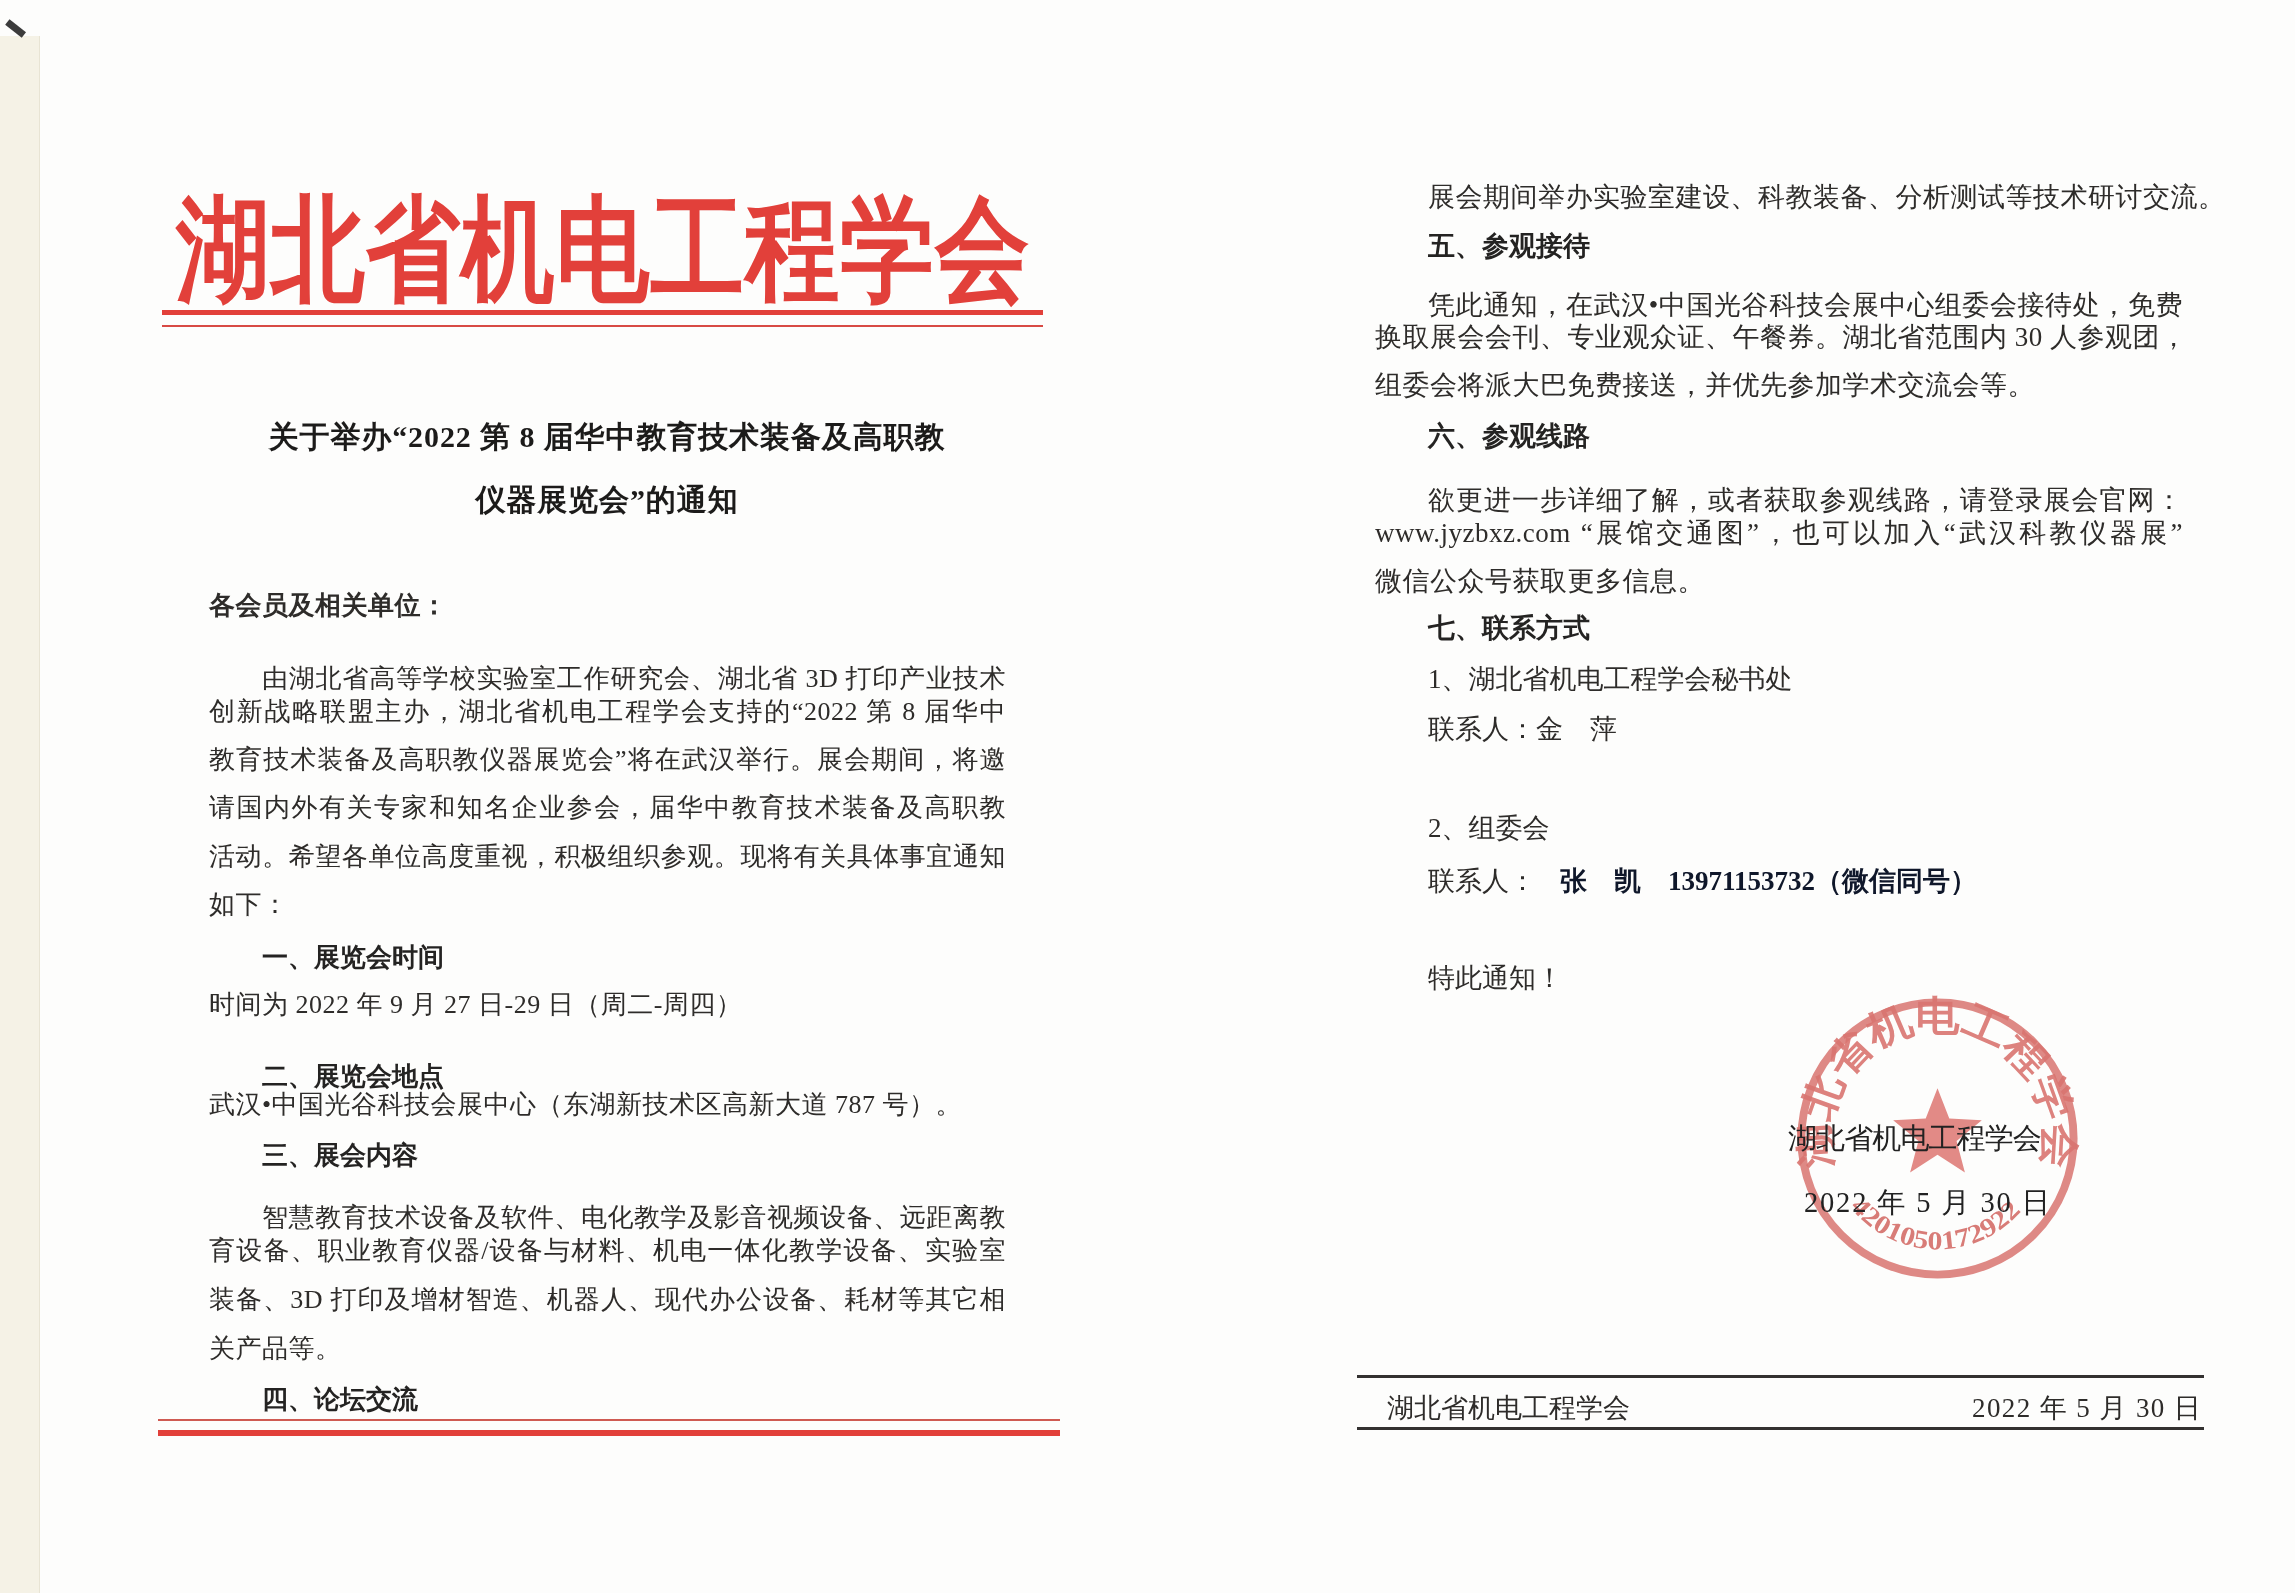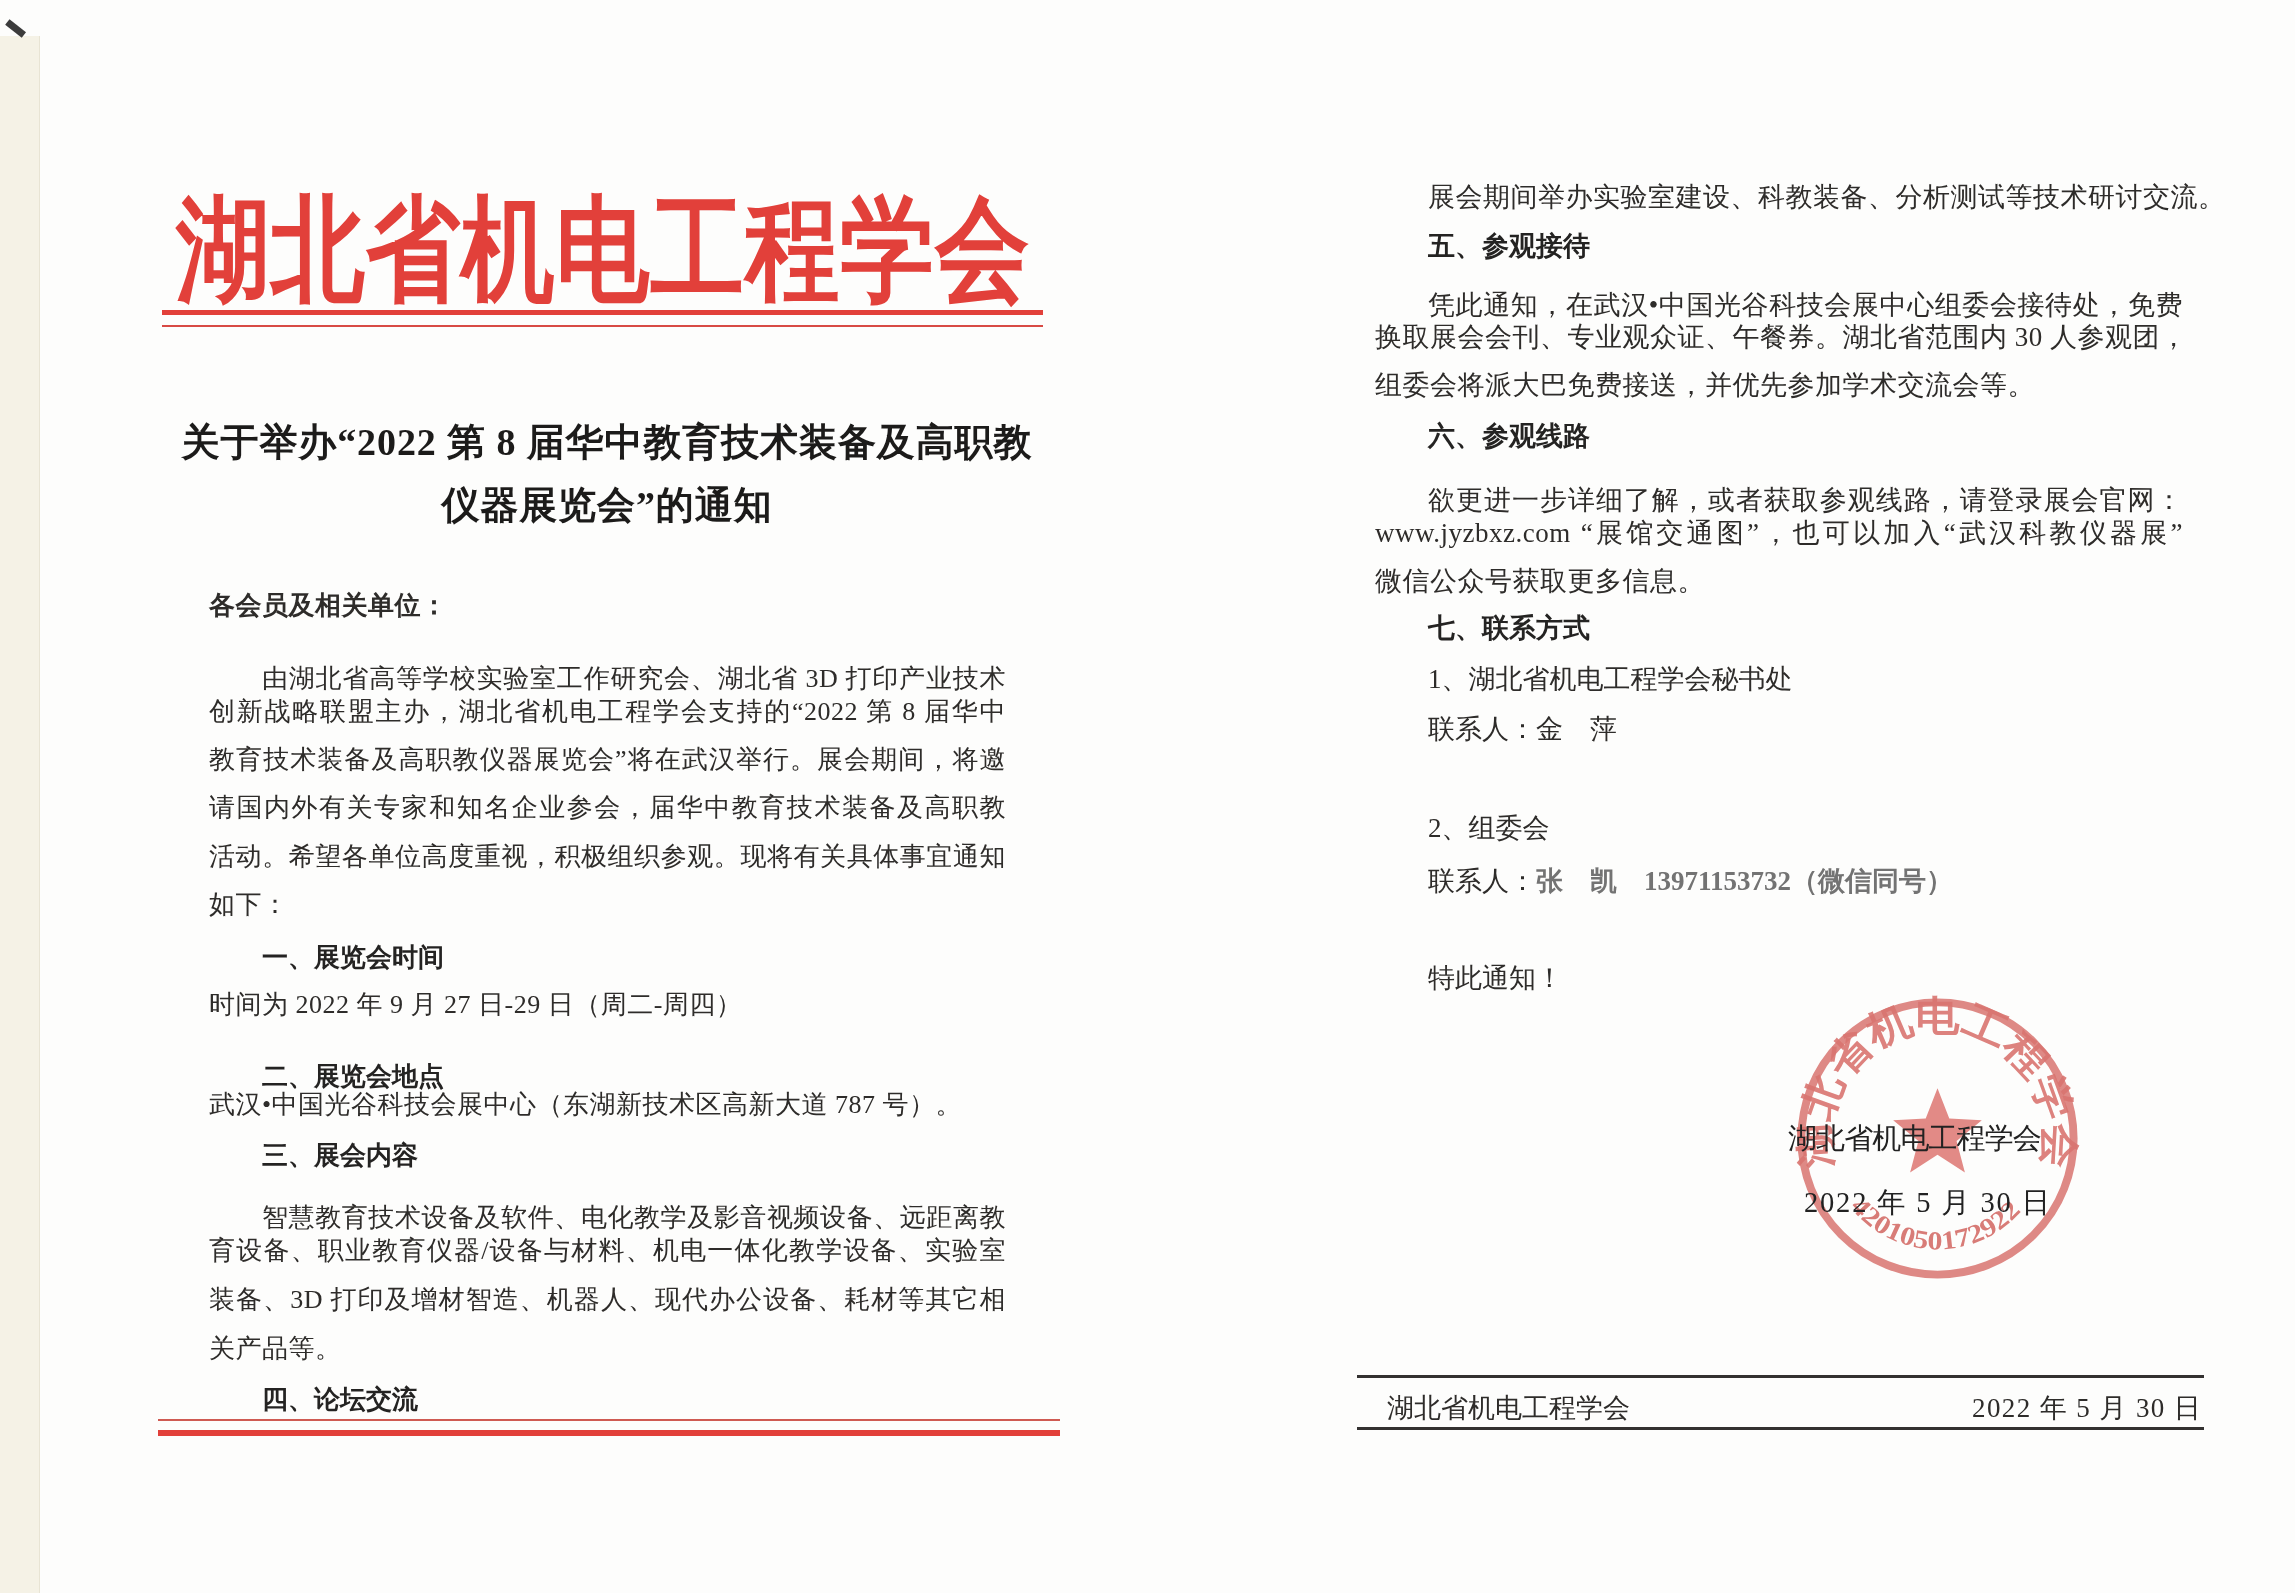--- a/index.html
+++ b/index.html
@@ -27,39 +27,39 @@
   .org-header{
     position:absolute; left:160px; top:183px; width:886px;
     font-size:94px; font-weight:bold; color:var(--accent-red);
     text-align:center; letter-spacing:0.9px; line-height:1.18;
     transform:scaleY(1.22); transform-origin:center top; white-space:nowrap;
   }
   .redline-thick{position:absolute; left:162px; top:310px; width:881px; height:5px; background:var(--accent-red);}
   .redline-thin{position:absolute; left:162px; top:325px; width:881px; height:2.3px; background:#d84a44;}
   .doc-title{
     position:absolute; left:179px; width:856px; text-align:center;
-    font-size:38px; font-weight:bold; color:#1c1b1a; letter-spacing:0.9px; white-space:nowrap;
+    font-size:30px; font-weight:bold; color:#1c1b1a; letter-spacing:0.9px; white-space:nowrap;
   }
   .p1ln{
     position:absolute; left:209px; width:797px;
     font-size:26px; letter-spacing:0.5px; line-height:1.25; color:var(--ink); white-space:nowrap;
   }
   .p1h{position:absolute; left:262px; font-size:26px; font-weight:bold; color:#242322; white-space:nowrap;}
   .just{text-align:justify; text-align-last:justify; white-space:normal;}
   .ind{text-indent:53px;margin-top:16px;}
   .footer1-thin{position:absolute; left:158px; top:1419px; width:902px; height:2.3px; background:var(--line-red-soft);}
   .footer1-thick{position:absolute; left:158px; top:1430px; width:902px; height:5.5px; background:var(--accent-red);}
   
   .p2ln{
     position:absolute; left:1375px; width:808px;
     font-size:27px; letter-spacing:0.5px; line-height:1.25; color:var(--ink); white-space:nowrap;
   }
   .p2h{position:absolute; left:1428px; font-size:27px; font-weight:bold; color:#242322; white-space:nowrap;}
   .p2i{position:absolute; left:1428px; font-size:27px; color:var(--ink); white-space:nowrap;}
-  .bold-val{font-weight:bold; color:#737373;}
+  .bold-val{font-weight:bold; color:#0f172a;margin-left:24px;}
   .sig-org{
     position:absolute; left:1788px; top:1119px; z-index:3;
     font-size:29px; letter-spacing:-0.9px; color:#222; white-space:nowrap;
   }
   .sig-date{
     position:absolute; left:1804px; top:1184px; z-index:3;
     font-size:28.5px; letter-spacing:1.8px; color:#222; white-space:nowrap;
   }
   .seal{position:absolute; left:1793px; top:994px; width:289px; height:289px; z-index:2; opacity:0.88;}
   .footer2-line{position:absolute; left:1357px; width:847px; height:2.8px; background:#333130;}

